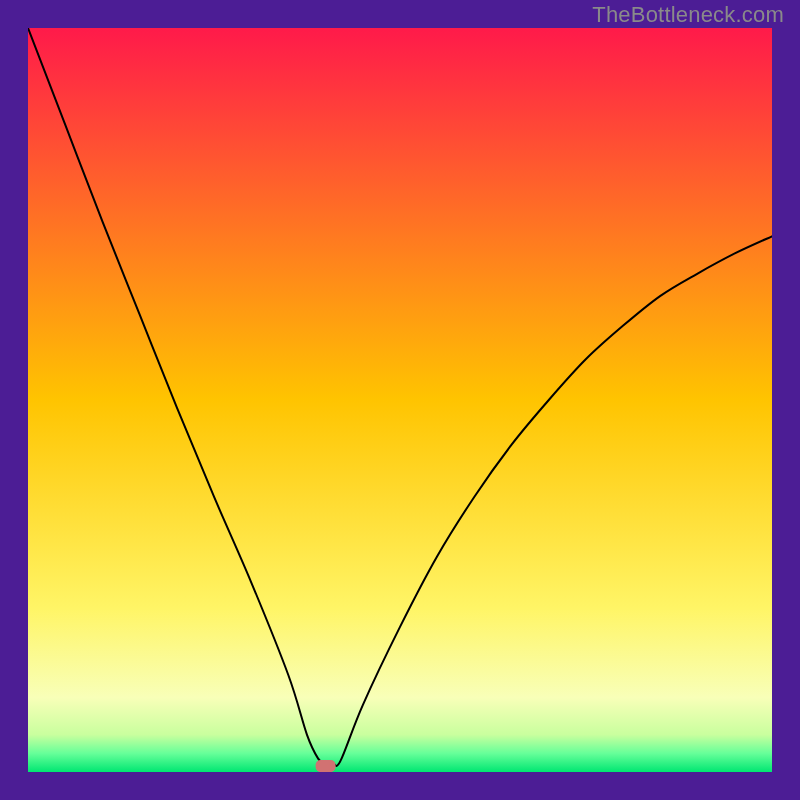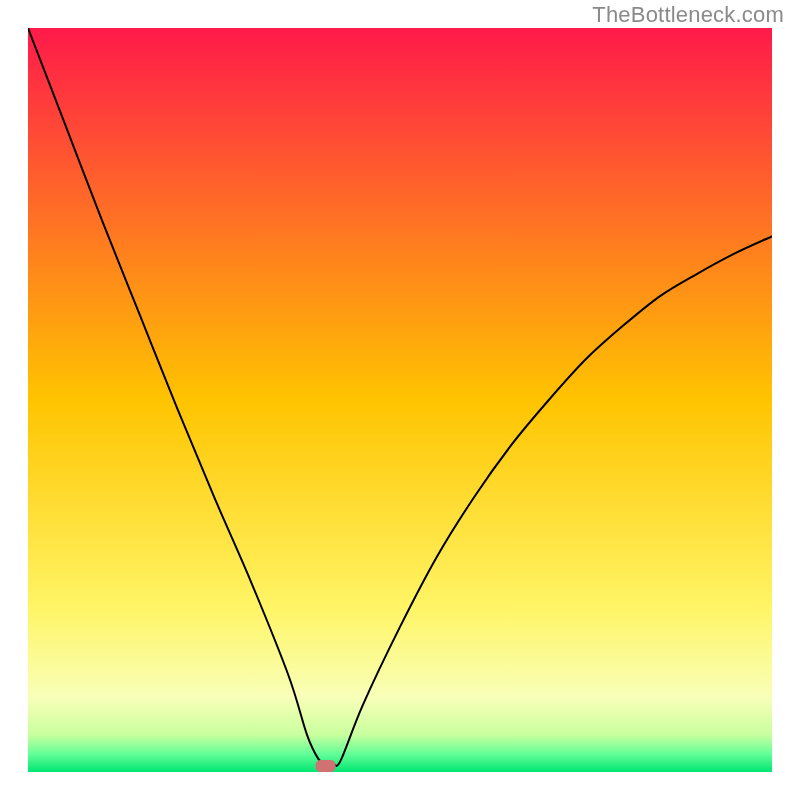--- a/index.html
+++ b/index.html
@@ -8,21 +8,21 @@
     width: 800px;
     height: 800px;
     overflow: hidden;
     background: #000;
     font-family: Arial, Helvetica, sans-serif;
   }
   .frame {
     position: relative;
     width: 800px;
     height: 800px;
-    background: #ffffff;
+    background: #4c1d95;
   }
   .watermark {
     position: absolute;
     top: 2px;
     right: 16px;
     color: #8a8a8a;
     font-size: 22px;
     font-weight: 500;
     letter-spacing: 0.2px;
     z-index: 10;

